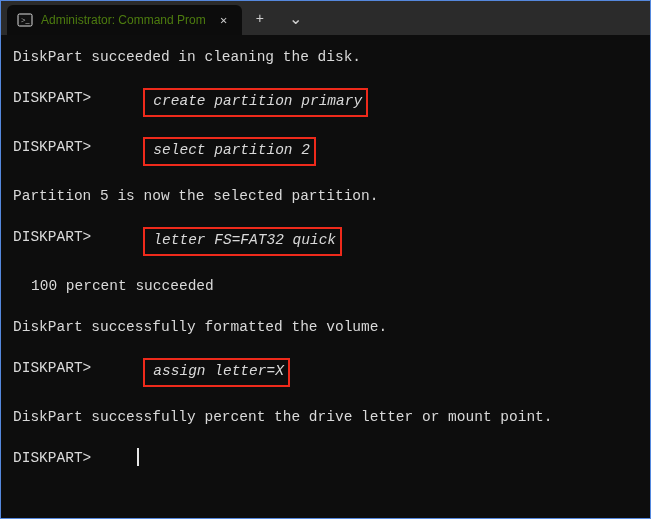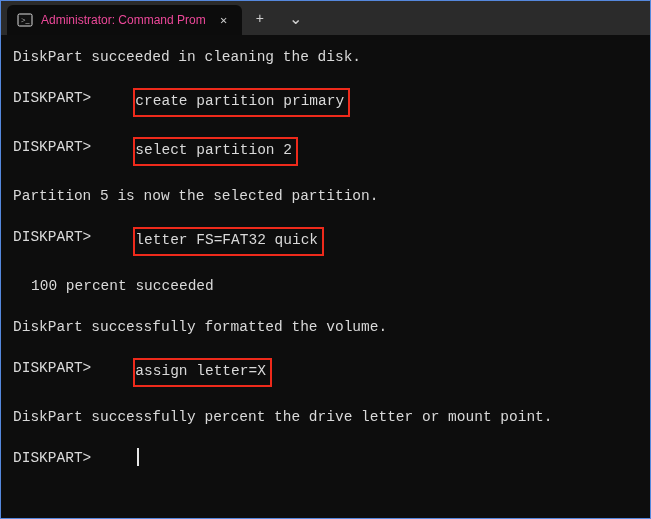--- a/index.html
+++ b/index.html
@@ -31,21 +31,21 @@
     min-width: 230px;
   }
   .tab-icon {
     width: 16px;
     height: 16px;
     display: flex;
     align-items: center;
     justify-content: center;
   }
   .tab-title {
-    color: #ec4899;
+    color: #4d7c0f;
     font-family: 'Segoe UI', sans-serif;
     font-size: 12px;
     white-space: nowrap;
     overflow: hidden;
     text-overflow: clip;
     flex: 1;
     max-width: 170px;
   }
   .close-btn {
     width: 20px;
@@ -75,23 +75,24 @@
   }
   .line {
     margin-bottom: 20px;
     white-space: pre-wrap;
   }
   .indent { padding-left: 18px; }
   .prompt-line { display: flex; align-items: flex-start; gap: 40px; }
   .prompt { white-space: pre; }
   .hl {
     border: 2.5px solid #ee2a1b;
-    padding: 1px 4px 3px 0;
+    padding: 1px 4px 3px 8px;
     display: inline-block;
-    margin-left: 2px;
+    margin-left: 12px;
+    font-style: italic;
   }
   .cursor {
     display: inline-block;
     width: 1.5px;
     height: 18px;
     background: #e6e6e6;
     margin-left: 6px;
     vertical-align: -3px;
   }
 </style>

